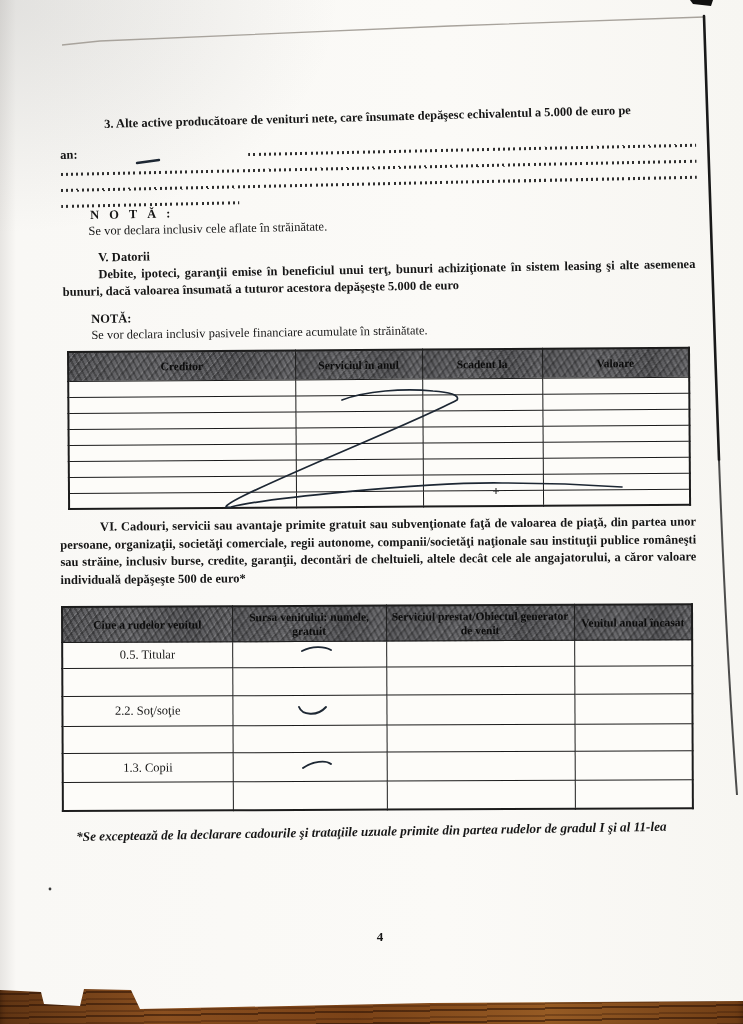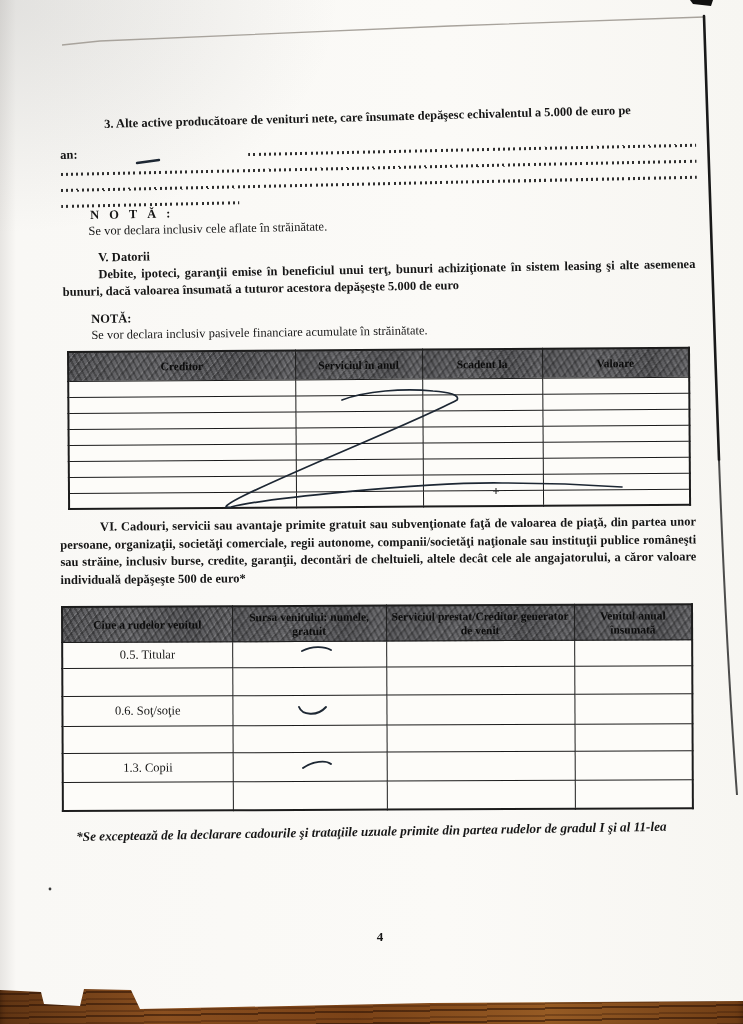--- a/index.html
+++ b/index.html
@@ -167,39 +167,39 @@
     <colgroup>
         <col style="width:170px">
         <col style="width:154px">
         <col style="width:188px">
         <col style="width:118px">
       </colgroup>
     <thead>
       <tr style="height:33px;">
         <th>Cine a rudelor venitul</th>
         <th>Sursa venitului: numele, gratuit</th>
-        <th>Serviciul prestat/Creditor generator de venit</th>
-        <th>Venitul anual însumată</th>
+        <th>Serviciul prestat/Obiectul generator de venit</th>
+        <th>Venitul anual încasat</th>
       </tr>
     </thead>
     <tbody>
       <tr style="height:26px;">
         <td>0.5. Titular</td>
         <td></td>
           <td></td>
           <td></td>
       </tr>
       <tr style="height:28px;">
         <td></td>
         <td></td>
           <td></td>
           <td></td>
       </tr>
       <tr style="height:30px;">
-        <td>0.6. Soţ/soţie</td>
+        <td>2.2. Soţ/soţie</td>
         <td></td>
           <td></td>
           <td></td>
       </tr>
       <tr style="height:27px;">
         <td></td>
         <td></td>
           <td></td>
           <td></td>
       </tr>

